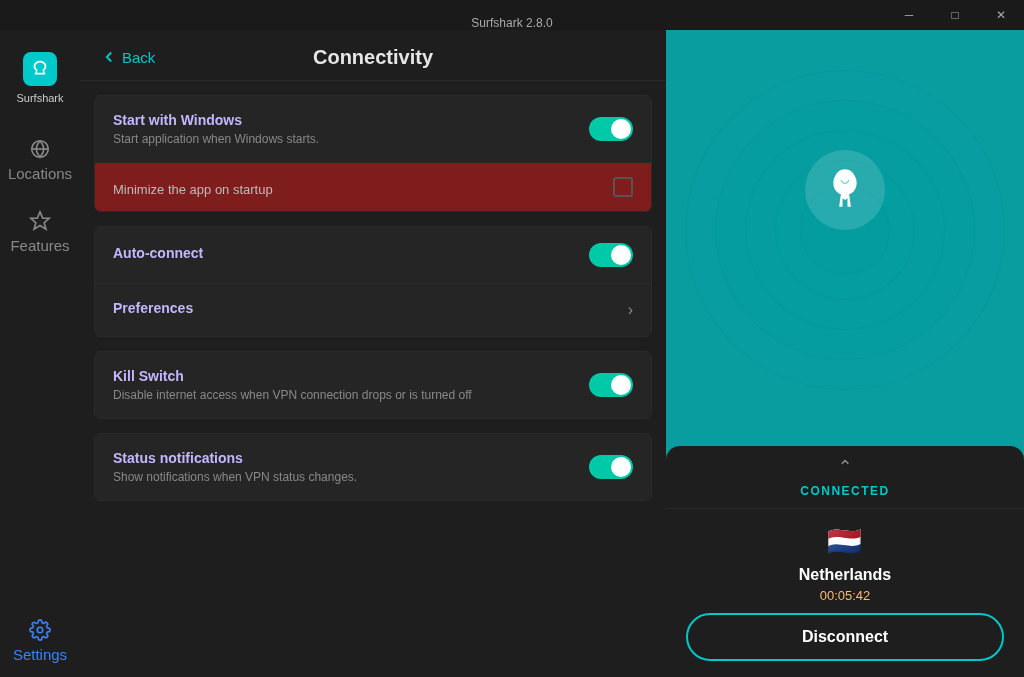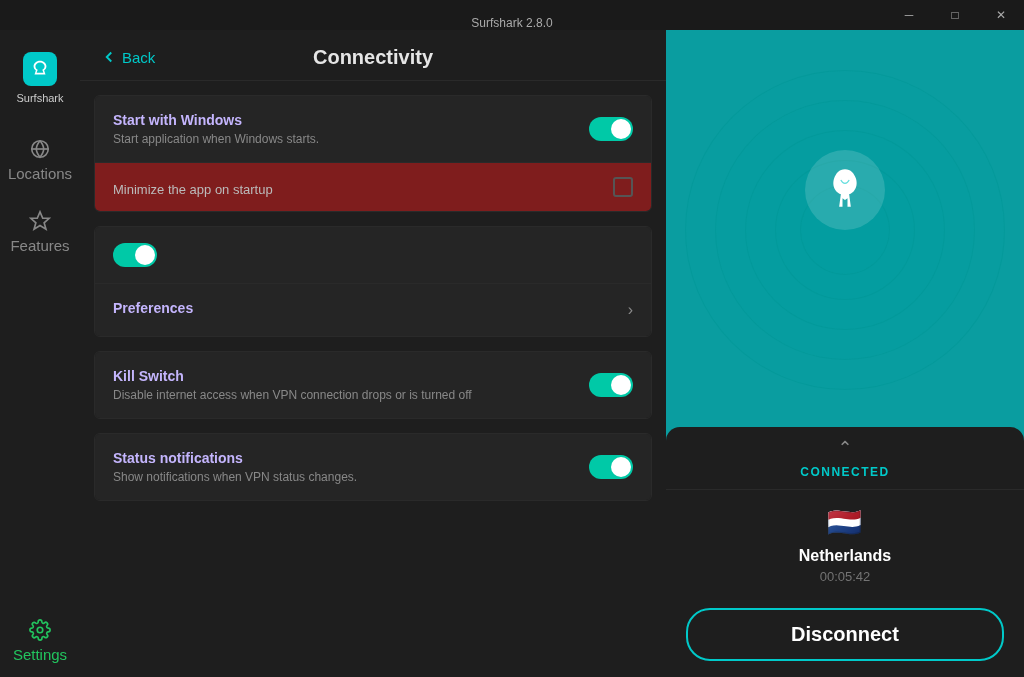--- a/index.html
+++ b/index.html
@@ -97,21 +97,21 @@
     .sidebar-item svg { width: 22px; height: 22px; margin-bottom: 5px; }
     .sidebar-item-label { font-size: 15px; }
     .sidebar-spacer { flex: 1; }
     .sidebar-settings {
       display: flex;
       flex-direction: column;
       align-items: center;
       padding: 14px 0;
       width: 100%;
       cursor: pointer;
-      color: #22c55e;
+      color: #3b82f6;
     }
     .sidebar-settings svg { width: 22px; height: 22px; margin-bottom: 5px; }
 
     
     .main-panel {
       flex: 1;
       background: #1e1e1e;
       display: flex;
       flex-direction: column;
       overflow: hidden;
@@ -306,33 +306,33 @@
       font-size: 28px;
       margin-bottom: 8px;
     }
     .country-name {
       color: #fff;
       font-size: 16px;
       font-weight: 700;
       margin-bottom: 4px;
     }
     .timer {
-      color: #737373;
+      color: #fdba74;
       font-size: 13px;
-      margin-bottom: 14px;
+      margin-bottom: 0;
     }
     .disconnect-btn {
       width: calc(100% - 40px);
       margin: 0 20px 16px;
       padding: 13px;
       background: transparent;
       border: 2px solid #00c9c9;
       border-radius: 24px;
       color: #fff;
-      font-size: 20px;
+      font-size: 16px;
       font-weight: 600;
       cursor: pointer;
       text-align: center;
     }
   </style>
 </head>
 <body>
 
 <div class="titlebar">
   <span class="titlebar-title">Surfshark 2.8.0</span>
@@ -406,20 +406,23 @@
           </div>
         </div>
         <div class="settings-item-sub">
           <span class="settings-item-sub-label">Minimize the app on startup</span>
           <div class="checkbox"></div>
         </div>
       </div>
 
       <div class="settings-section">
         <div class="settings-item">
+          <div class="settings-item-text">
+            <div class="settings-item-title">Auto-connect</div>
+          </div>
           <div class="toggle on">
             <div class="toggle-knob"></div>
           </div>
         </div>
         <div class="settings-item">
           <div class="settings-item-text">
             <div class="settings-item-title">Preferences</div>
           </div>
           <span class="chevron-right">›</span>
         </div>

